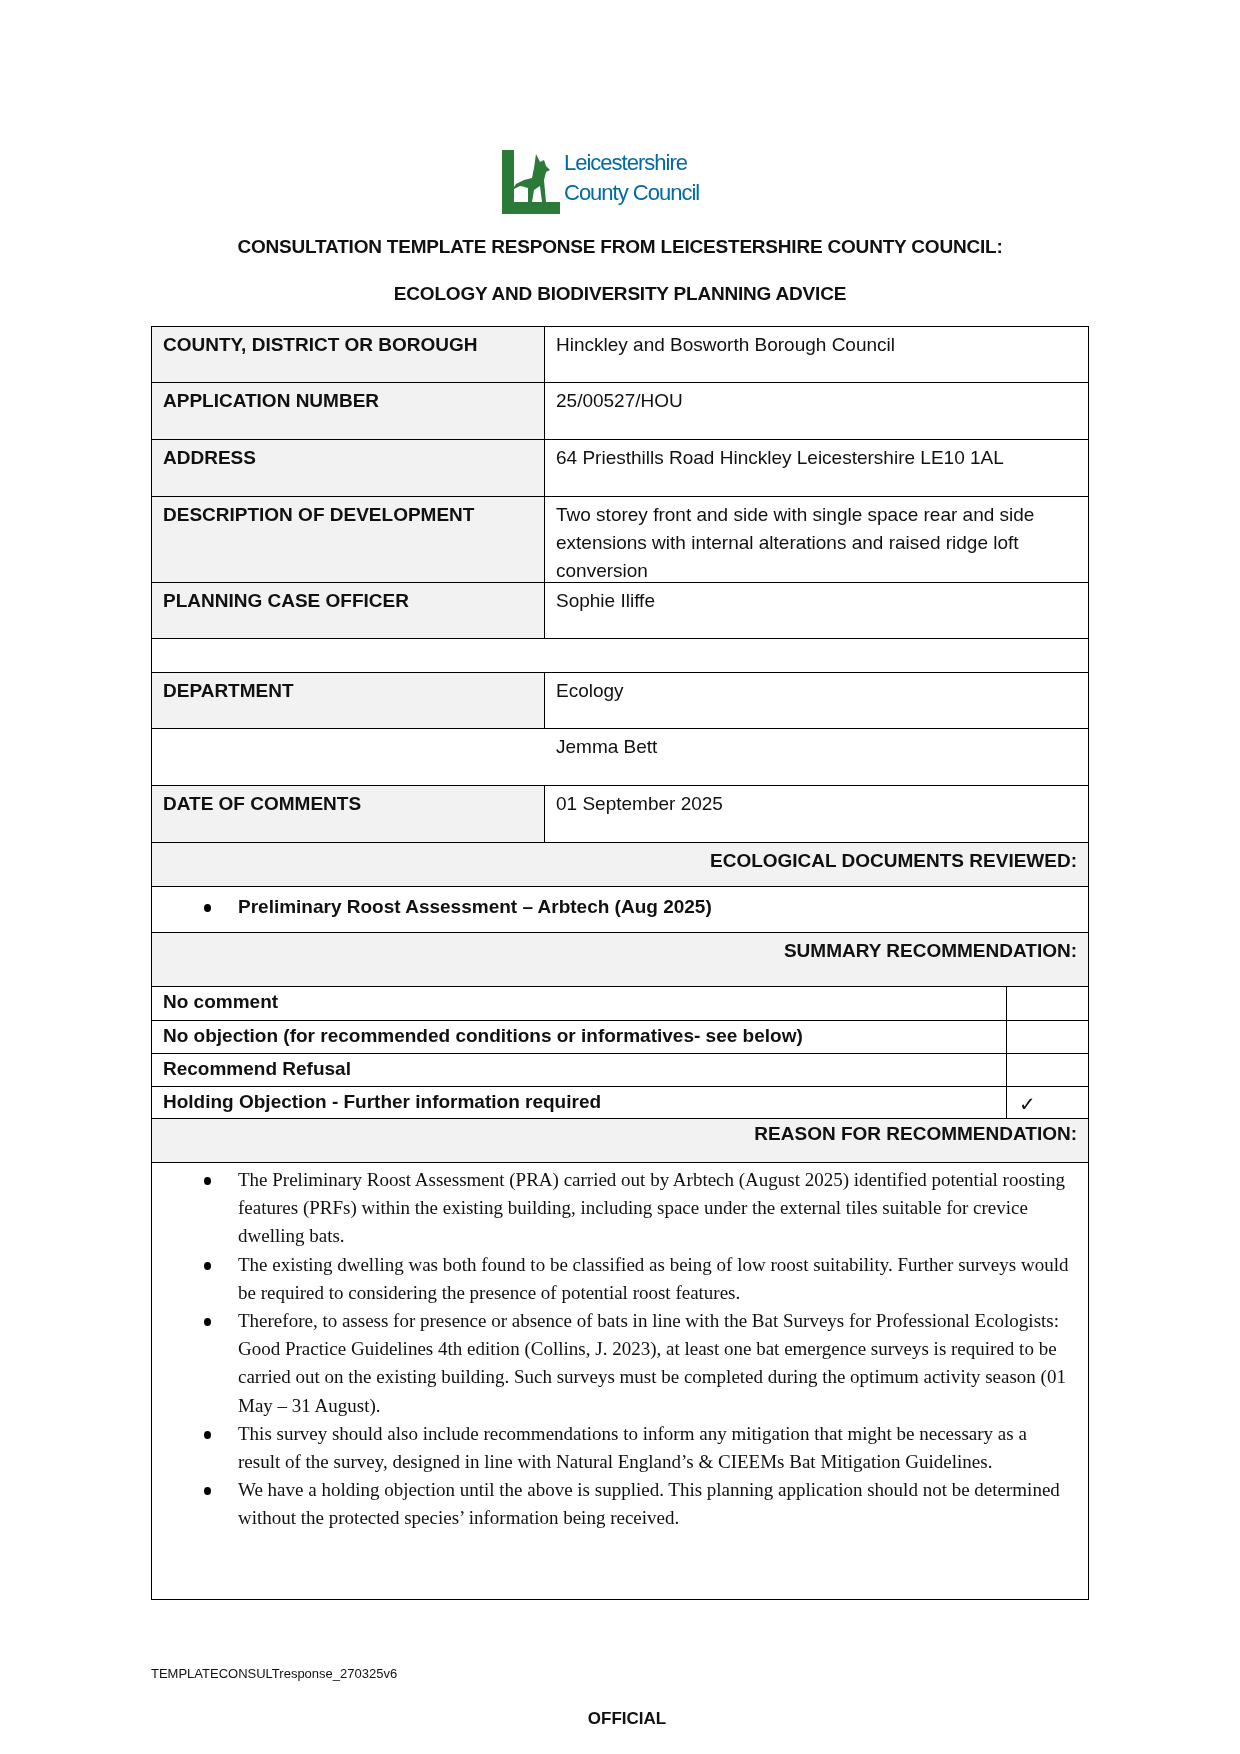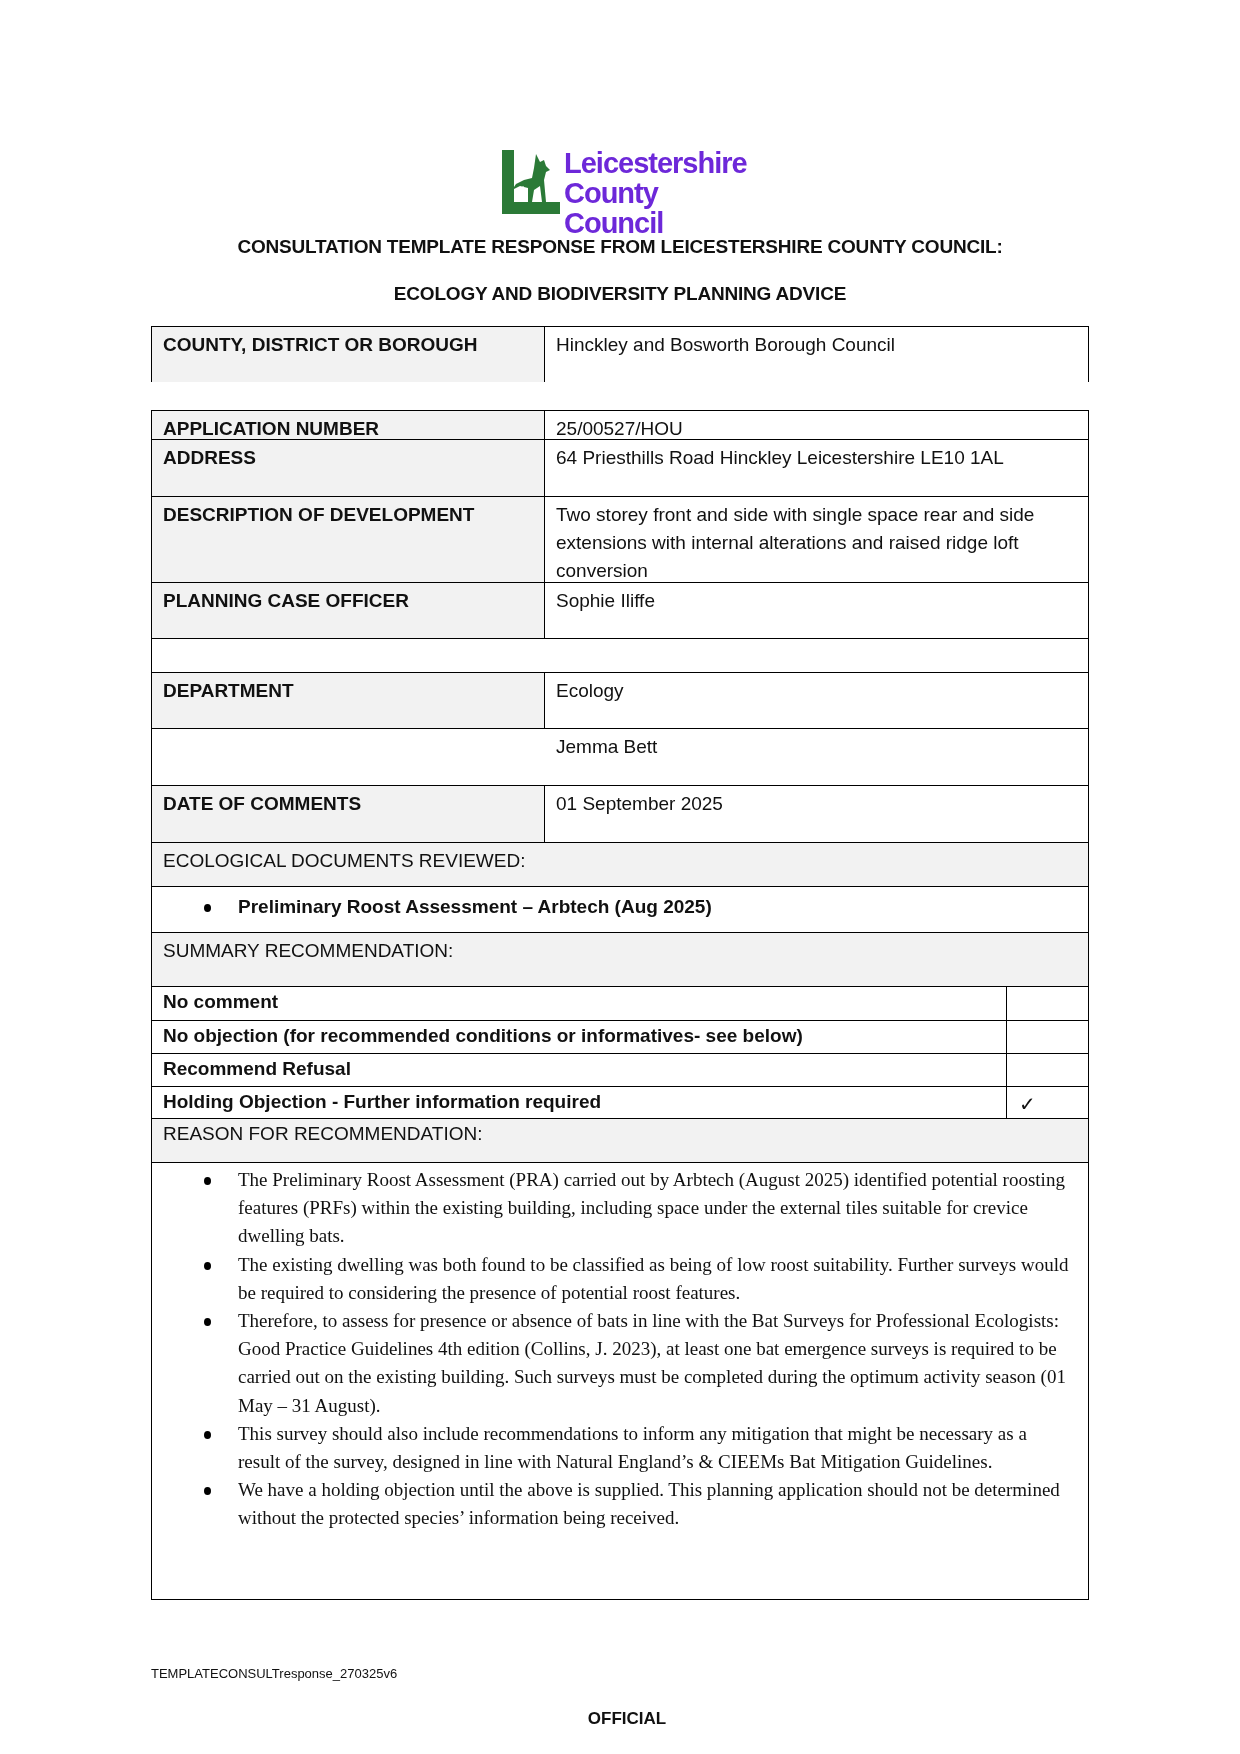--- a/index.html
+++ b/index.html
@@ -1,33 +1,33 @@
 <!DOCTYPE html>
 <html><head>
 <meta charset="utf-8">
 <style>
   html, body { margin: 0; padding: 0; background: #ffffff; }
   body { width: 1240px; height: 1754px; position: relative; overflow: hidden;
          font-family: "Liberation Sans", sans-serif; color: #111; }
   .abs { position: absolute; }
   .logo { left: 502px; top: 150px; width: 250px; height: 64px; }
-  .logo-text { position: absolute; left: 62px; top: -2px; color: #6d28d9;
-               font-family: "Liberation Sans", sans-serif; font-size: 29px; line-height: 30px;
-               letter-spacing: -1px; font-weight: bold; }
+  .logo-text { position: absolute; left: 62px; top: -2px; color: #0369a1;
+               font-family: "Liberation Sans", sans-serif; font-size: 22px; line-height: 30px;
+               letter-spacing: -1px; font-weight: normal; }
   .title { left: 0; width: 1240px; text-align: center; font-weight: bold; font-size: 19px; letter-spacing: -0.2px; }
   .t1 { top: 236px; }
   .t2 { top: 283px; }
 
   .table { left: 151px; top: 326px; width: 938px; }
   .row { position: absolute; left: 0; width: 938px; box-sizing: border-box;
          border-left: 1.5px solid #000; border-right: 1.5px solid #000; border-top: 1.5px solid #000; }
   .cell { position: absolute; top: 0; bottom: 0; box-sizing: border-box; padding: 4px 11px; font-size: 19px; line-height: 28px; }
   .lab { left: 0; width: 393px; background: #f2f2f2; font-weight: bold; border-right: 1.5px solid #000; }
   .val { left: 393px; right: 0; background: #fff; }
-  .full-grey { left: 0; right: 0; background: #f2f2f2; font-weight: normal; }
+  .full-grey { left: 0; right: 0; background: #f2f2f2; font-weight: bold; text-align: right; }
   .full-white { left: 0; right: 0; background: #fff; }
   .opt-lab { left: 0; width: 855px; font-weight: bold; border-right: 1.5px solid #000; padding-top: 1px; }
   .opt-chk { left: 855px; right: 0; text-align: left; padding-left: 12px; font-size: 20px; line-height: 26px; }
   .bul { list-style: none; margin: 0; padding: 0; }
   .bul li { position: relative; padding-left: 86px; padding-right: 18px; font-size: 19px; line-height: 28.2px; }
   .bul li .dot { position: absolute; left: 52px; top: 11px; width: 7px; height: 8px; border-radius: 50%; background: #000; }
   .footer-ref { left: 151px; top: 1666px; font-size: 13px; }
   .footer-off { left: 7px; width: 1240px; top: 1709px; text-align: center; font-size: 17px; font-weight: bold; }
 </style>
 </head>
@@ -50,21 +50,21 @@
 
 <div class="abs title t1">CONSULTATION TEMPLATE RESPONSE FROM LEICESTERSHIRE COUNTY COUNCIL:</div>
 <div class="abs title t2">ECOLOGY AND BIODIVERSITY PLANNING ADVICE</div>
 
 <div class="abs table">
 
   <div class="row" style="top:0;height:56px;">
     <div class="cell lab">COUNTY, DISTRICT OR BOROUGH</div>
     <div class="cell val">Hinckley and Bosworth Borough Council</div>
   </div>
-  <div class="row" style="top:56px;height:57px;margin-top:28px;">
+  <div class="row" style="top:56px;height:57px;">
     <div class="cell lab">APPLICATION NUMBER</div>
     <div class="cell val">25/00527/HOU</div>
   </div>
   <div class="row" style="top:113px;height:57px;">
     <div class="cell lab">ADDRESS</div>
     <div class="cell val">64 Priesthills Road Hinckley Leicestershire LE10 1AL</div>
   </div>
   <div class="row" style="top:170px;height:86px;">
     <div class="cell lab">DESCRIPTION OF DEVELOPMENT</div>
     <div class="cell val">Two storey front and side with single space rear and side extensions with internal alterations and raised ridge loft conversion</div>

